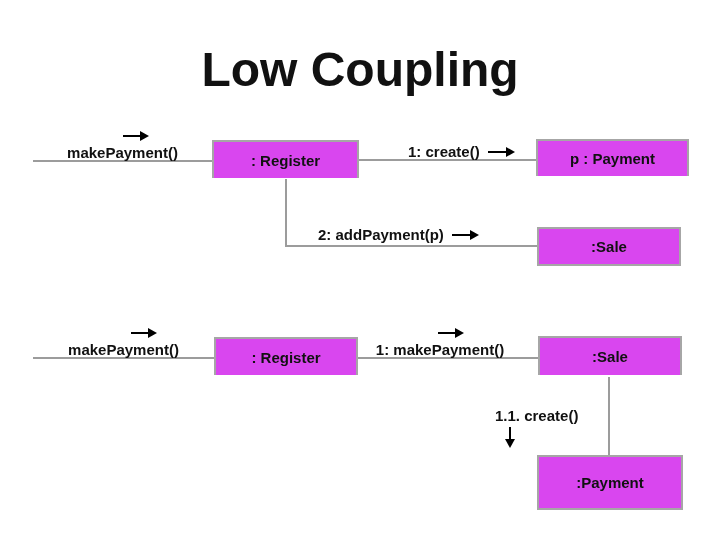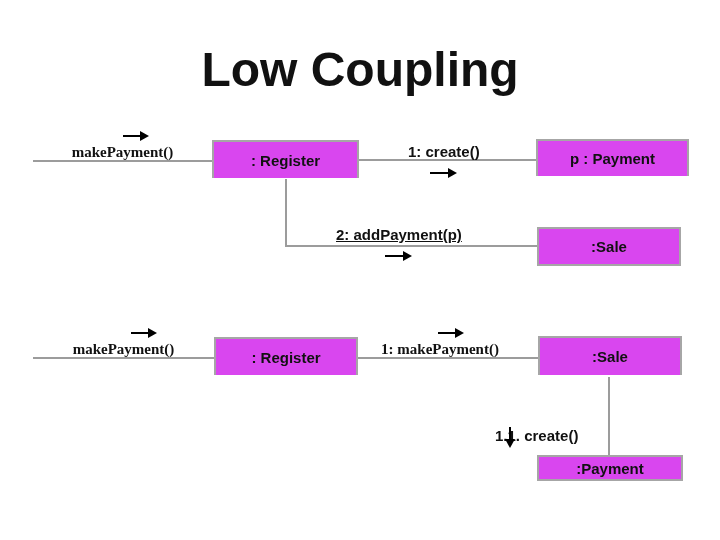--- a/index.html
+++ b/index.html
@@ -39,32 +39,31 @@
   .obox.open { border-bottom: none; }
   
   .msg {
     position: absolute;
     font-size: 15px;
     font-weight: bold;
     color: #111111;
     white-space: nowrap;
     line-height: 17px;
   }
-  .msg.center { text-align: center; font-family: Liberation Serif, serif; }
+  .msg.center { text-align: center; }
   .msgrow {
     position: absolute;
     display: flex;
     align-items: center;
     gap: 8px;
     font-size: 15px;
     font-weight: bold;
     color: #111111;
     white-space: nowrap;
     line-height: 17px;
-    flex-direction: column;
   }
   
   .arrow-r { position: absolute; width: 26px; height: 10px; }
   .arrow-r-inline { position: relative; display: inline-block; width: 27px; height: 10px; }
   .arrow-r .shaft, .arrow-r-inline .shaft {
     position: absolute; left: 0; right: 8px; top: 4px; height: 2px; background: #000000;
   }
   .arrow-r .head, .arrow-r-inline .head {
     position: absolute; right: 0; top: 0; width: 0; height: 0;
     border-left: 9px solid #000000;
@@ -111,21 +110,21 @@
         <span class="head"></span>
       </span>
     </div>
 
     <div class="obox open" style="left:536px; top:139px; width:153px; height:37px;">
       <span>p : Payment</span>
     </div>
 
     <div class="vline" style="left:285px; top:179px; height:68px;"></div>
     <div class="hline" style="left:285px; top:245px; width:252px;"></div>
-    <div class="msgrow" style="left:336px; top:226px;text-decoration:underline;">
+    <div class="msgrow" style="left:318px; top:226px;">
       <span>2: addPayment(p)</span>
       <span class="arrow-r-inline">
         <span class="shaft"></span>
         <span class="head"></span>
       </span>
     </div>
 
     <div class="obox" style="left:537px; top:227px; width:144px; height:39px;">
       <span>:Sale</span>
     </div>
@@ -149,24 +148,24 @@
     <div class="arrow-r" style="left:438px; top:328px;">
       <span class="shaft"></span>
       <span class="head"></span>
     </div>
 
     <div class="obox open" style="left:538px; top:336px; width:144px; height:39px;">
       <span>:Sale</span>
     </div>
 
     <div class="vline" style="left:608px; top:377px; height:78px;"></div>
-    <div class="msg" style="left:495px; top:407px;margin-top:20px;">1.1. create()</div>
+    <div class="msg" style="left:495px; top:407px;">1.1. create()</div>
     <div class="arrow-d" style="left:505px; top:427px;">
       <span class="shaft"></span>
       <span class="head"></span>
     </div>
 
-    <div class="obox" style="left:537px; top:455px; width:146px; height:26px;">
+    <div class="obox" style="left:537px; top:455px; width:146px; height:55px;">
       <span>:Payment</span>
     </div>
   </div>
 
 </div>
 
 </body></html>

